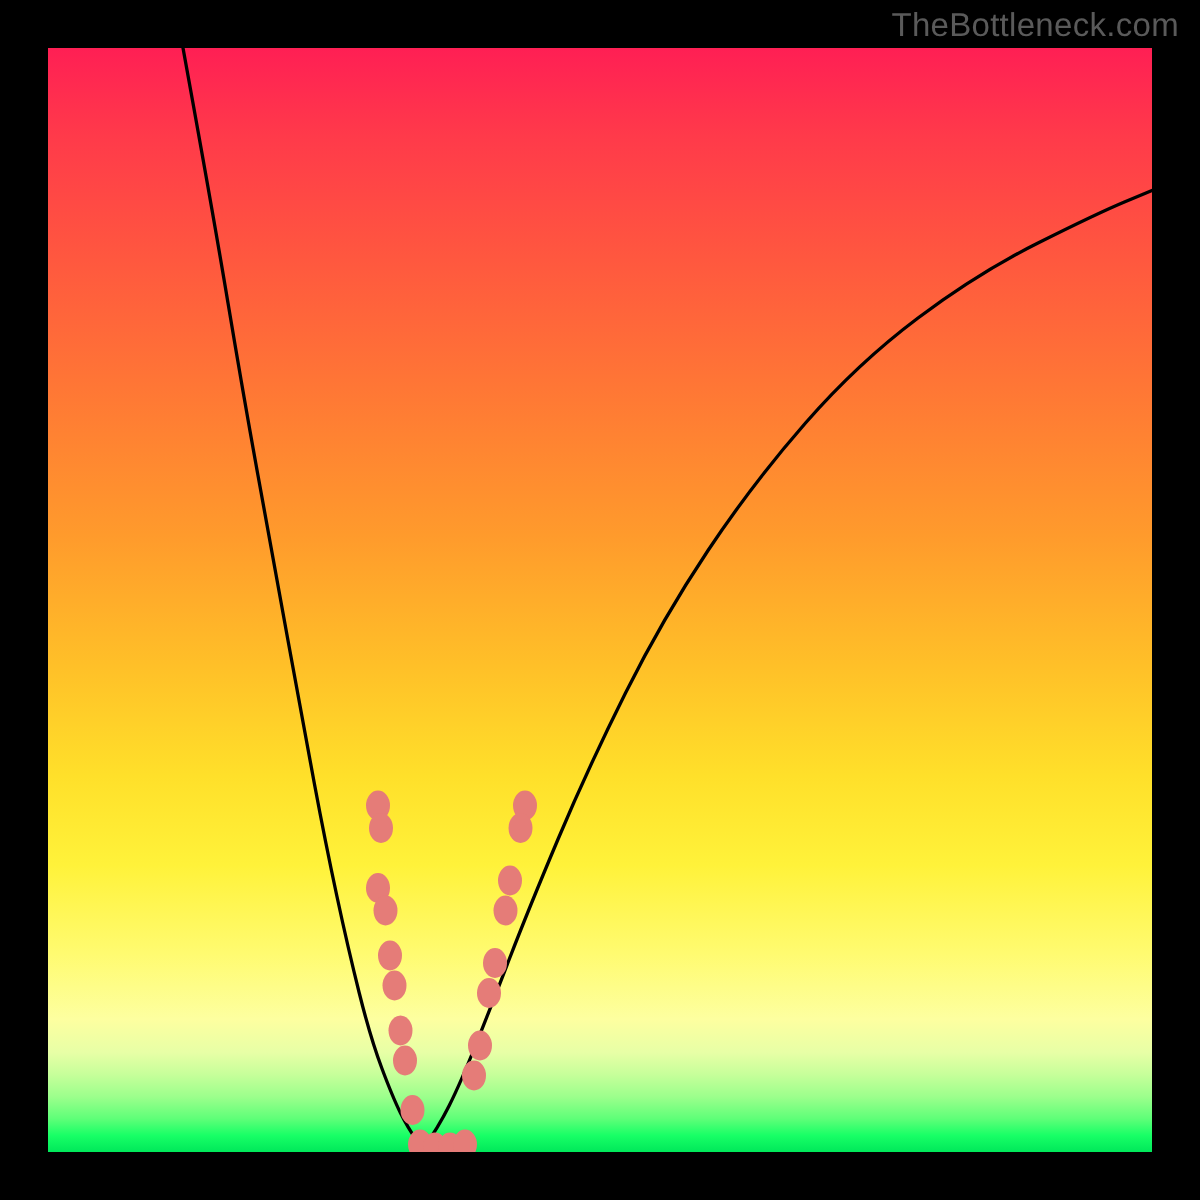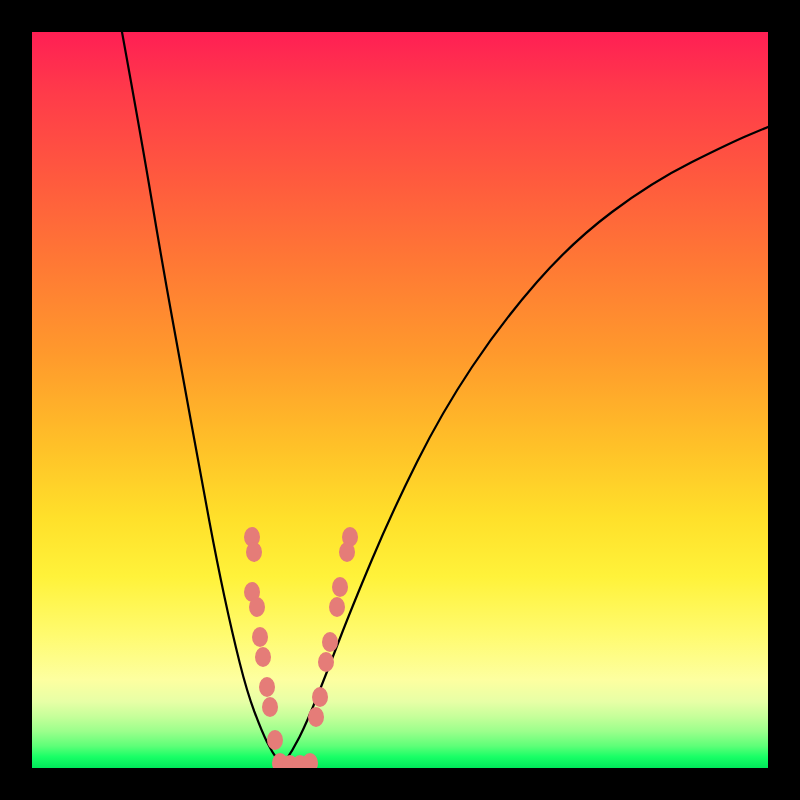--- a/index.html
+++ b/index.html
@@ -70,20 +70,21 @@
     stroke-linecap: round;
   }
   .bead {
     fill: #e57c78;
   }
 </style>
 </head>
 <body>
 
 <div class="stage">
+  <div class="watermark">TheBottleneck.com</div>
 
   <div class="plot">
     <div class="gradient"></div>
     <svg class="curve" viewBox="0 0 736 736" preserveAspectRatio="none">
       <path class="line" id="left-path" d="M 90 0 Q 110 110 120 170 Q 130 230 140 285 Q 150 340 160 395 Q 170 450 177.5 490 Q 185 530 192.5 565 Q 200 600 207.5 630 Q 215 660 222.5 680 Q 230 700 235 710 Q 240 720 245 727 T 250 734"></path>
       <path class="line" id="right-path" d="M 250 734 Q 260 720 267.5 705 Q 275 690 285 665 Q 295 640 307.5 607.5 Q 320 575 340 527.5 Q 360 480 385 430 Q 410 380 440 335 Q 470 290 505 250 Q 540 210 580 180 Q 620 150 660 130 Q 700 110 718 102.5 T 736 95"></path>
       <g id="beads">
           <ellipse cx="220" cy="505" rx="8" ry="10" class="bead" fill="#e57c78"></ellipse>
           <ellipse cx="222" cy="520" rx="8" ry="10" class="bead" fill="#e57c78"></ellipse>
           <ellipse cx="220" cy="560" rx="8" ry="10" class="bead" fill="#e57c78"></ellipse>

